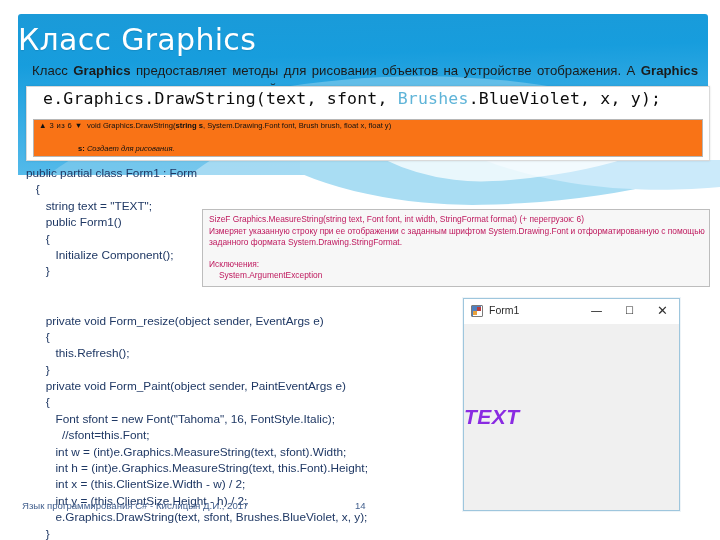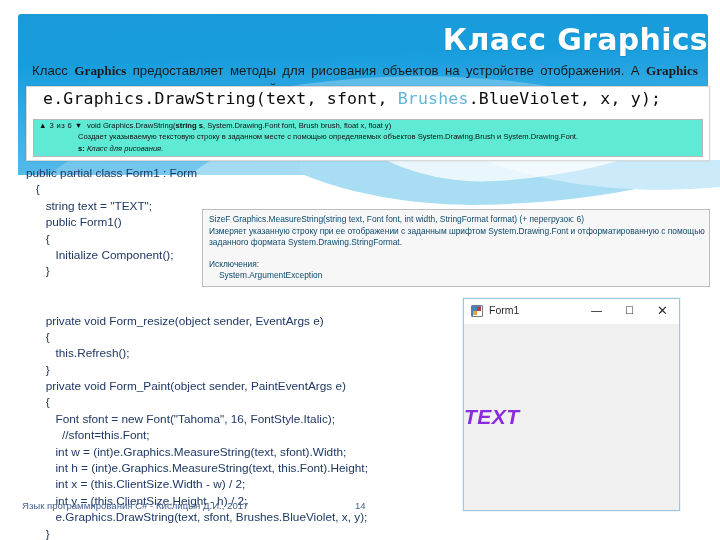--- a/index.html
+++ b/index.html
@@ -23,33 +23,33 @@
     border-radius:50% 50% 0 0 / 100% 100% 0 0;
     transform:rotate(-2.4deg);
   }
   .banner .wave-b{
     position:absolute;left:120px;bottom:-118px;width:760px;height:200px;
     background:#ffffff;opacity:.35;
     border-radius:50% 50% 0 0 / 100% 100% 0 0;
     transform:rotate(3deg);
   }
   .banner-title{
-    position:absolute;left:0;right:0;top:8px;text-align:right;
+    position:absolute;left:0;right:0;top:8px;text-align:left;
     color:#ffffff;font-size:30px;letter-spacing:.3px;
-    font-family:"DejaVu Sans", sans-serif;font-weight:700;
+    font-family:"DejaVu Sans", sans-serif;font-weight:400;
     text-shadow:0 1px 1px rgba(0,0,0,.10);
     white-space:nowrap;
   }
   .banner-body{
     position:absolute;left:14px;right:10px;top:48px;
     color:#1b1b1b;font-size:13.2px;line-height:18px;
     text-align:justify;text-justify:inter-word;
     font-family:"Liberation Sans", sans-serif;
   }
-  .banner-body b{font-weight:bold;font-family:Liberation Serif, serif;}
+  .banner-body b{font-weight:bold;}
 
   
   .under-wave{
     position:absolute;left:300px;top:160px;width:420px;height:46px;overflow:hidden;
     pointer-events:none;
   }
   .under-wave .uw1{
     position:absolute;left:-120px;top:-136px;width:700px;height:180px;
     background:#a9ddf3;border-radius:0 0 60% 45% / 0 0 100% 100%;
     transform:rotate(-1deg);
@@ -73,35 +73,35 @@
     overflow:hidden;
   }
   .ide-code{
     position:absolute;left:16px;top:2px;
     font-family:"DejaVu Sans Mono","Liberation Mono",monospace;
     font-size:16.5px;letter-spacing:.2px;color:#0b0b0b;white-space:nowrap;
   }
   .ide-code .tk-type{color:#5fb4d8;}
   .tip-box{
     position:absolute;left:6px;top:32px;right:6px;height:36px;
-    background:#5eead4;border:1px solid #b6b6b6;
+    background:#f97316;border:1px solid #b6b6b6;
     font-family:"Liberation Sans", sans-serif;color:#111;
     overflow:hidden;
   }
   .tip-line1{position:absolute;left:5px;top:1px;font-size:7.6px;white-space:nowrap;}
   .tip-line1 .nav{letter-spacing:.4px;}
   .tip-line2{position:absolute;left:44px;top:12px;font-size:7.6px;white-space:nowrap;}
   .tip-line3{position:absolute;left:44px;top:24px;font-size:7.6px;white-space:nowrap;font-style:italic;}
   .tip-line3 b{font-style:normal;}
 
   
   .ide-shot2{
     position:absolute;left:202px;top:209px;width:506px;height:76px;
     background:#f7f7f7;border:1px solid #bdbdbd;
-    font-family:"Liberation Sans", sans-serif;color:#0c4a6e;
+    font-family:"Liberation Sans", sans-serif;color:#be185d;
     overflow:hidden;
   }
   .ide-shot2 .l{position:absolute;left:6px;font-size:8.4px;white-space:nowrap;}
   .ms-l1{top:4px;}
   .ms-l2{top:16px;}
   .ms-l3{top:27px;}
   .ms-l4{top:49px;}
   .ms-l5{top:60px;left:16px !important;}
 
   
@@ -187,22 +187,21 @@
     <div class="uw1"></div>
     <div class="uw2"></div>
     <div class="uw3"></div>
   </div>
 
   <div class="ide-shot">
     <div class="ide-code"><span>e.Graphics.DrawString(text, sfont, </span><span class="tk-type">Brushes</span><span>.BlueViolet, x, y);</span></div>
 
     <div class="tip-box">
       <div class="tip-line1"><span class="nav">▲ 3 из 6 ▼</span>&nbsp; <span>void Graphics.DrawString(</span><b>string s</b><span>, System.Drawing.Font font, Brush brush, float x, float y)</span></div>
-      <div class="tip-line2">Создает указываемую текстовую строку в заданном месте с помощью определяемых объектов System.Drawing.Brush и System.Drawing.Font.</div>
-      <div class="tip-line3"><b>s:</b> <span>Класс для рисования.</span></div>
+      <div class="tip-line3"><b>s:</b> <span>Создает для рисования.</span></div>
     </div>
   </div>
 
   <div class="ide-shot2">
     <div class="l ms-l1">SizeF Graphics.MeasureString(string text, Font font, int width, StringFormat format) (+ перегрузок: 6)</div>
     <div class="l ms-l2">Измеряет указанную строку при ее отображении с заданным шрифтом System.Drawing.Font и отформатированную с помощью</div>
     <div class="l ms-l3">заданного формата System.Drawing.StringFormat.</div>
     <div class="l ms-l4">Исключения:</div>
     <div class="l ms-l5">System.ArgumentException</div>
   </div>

